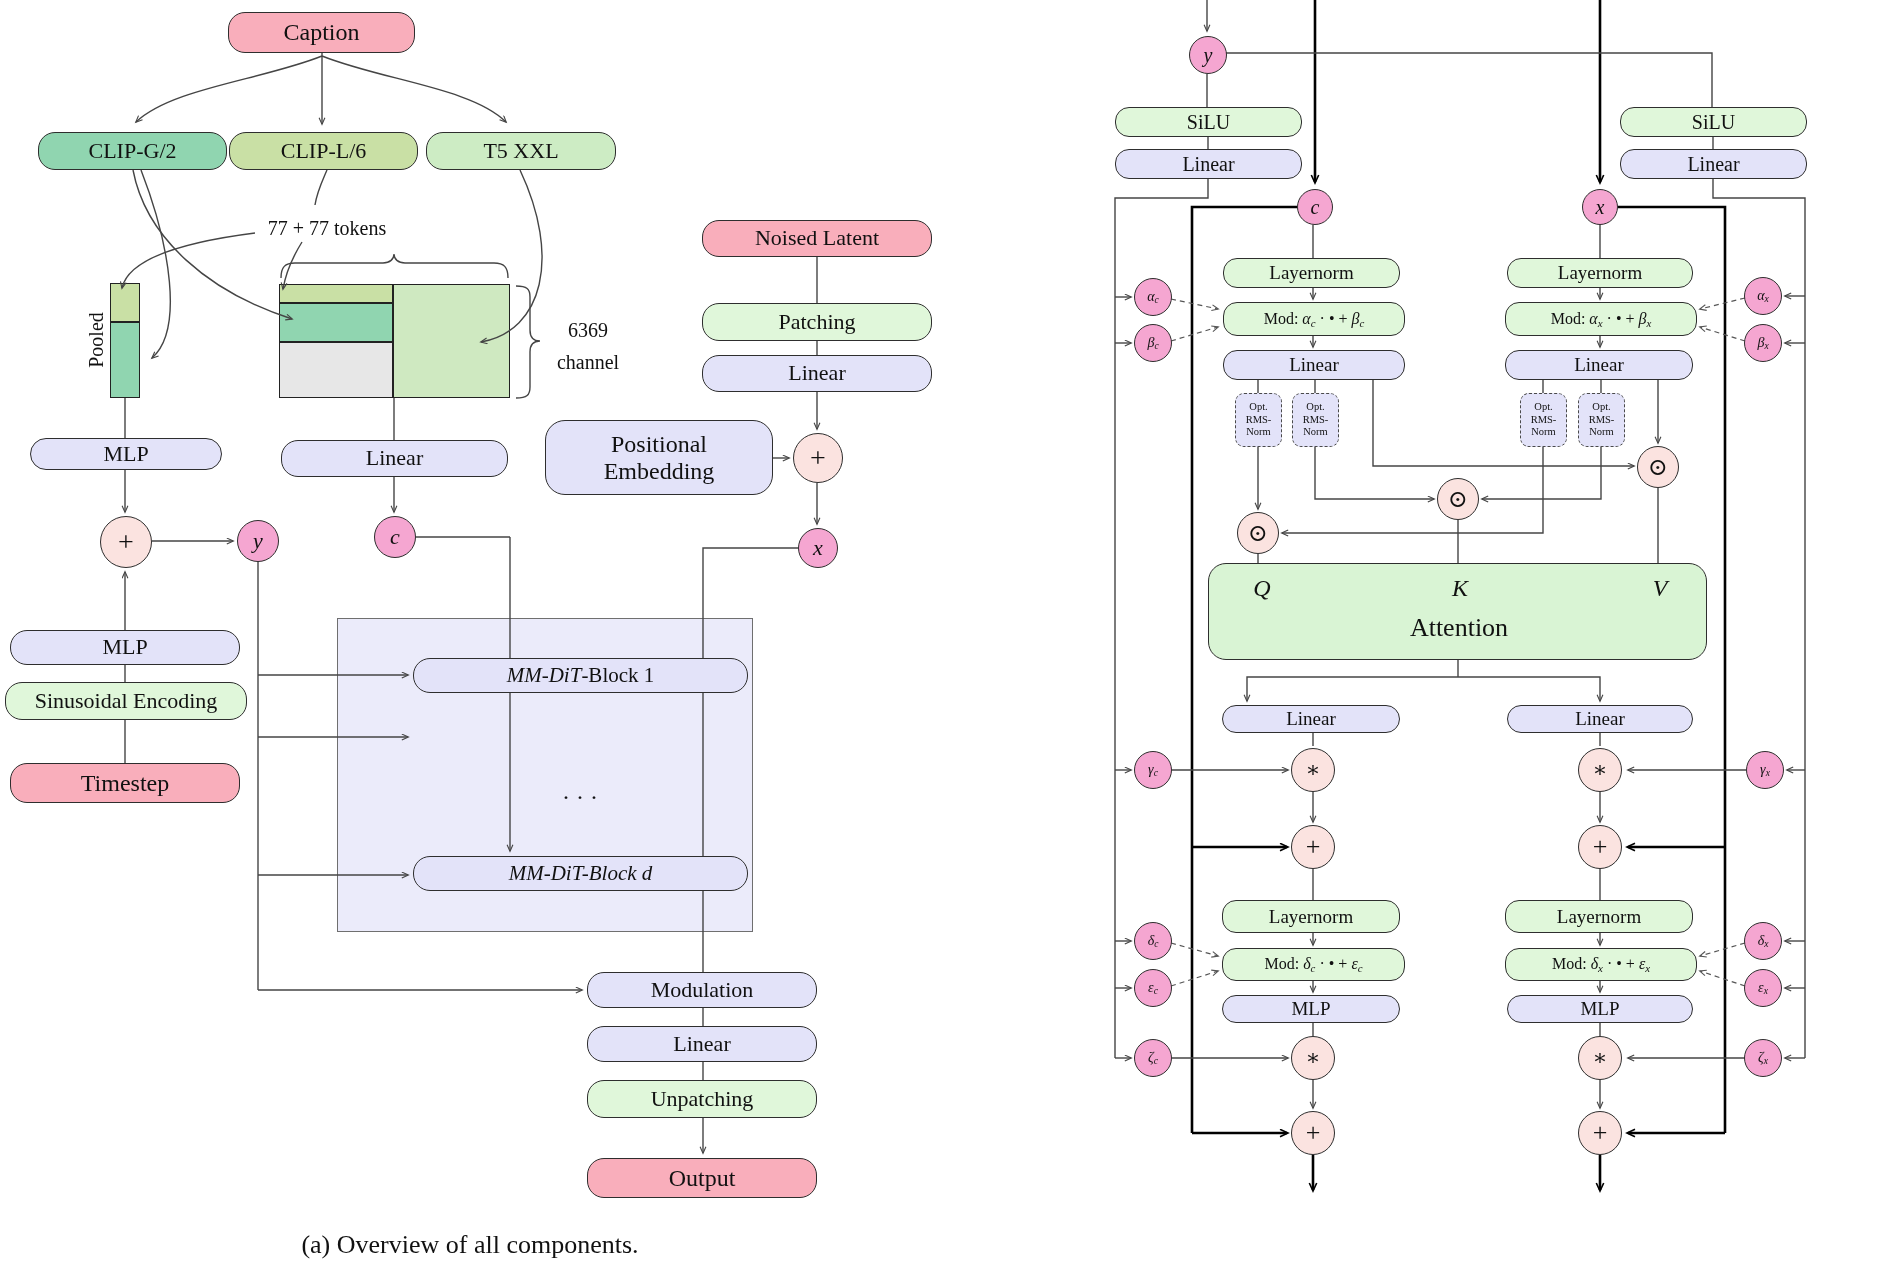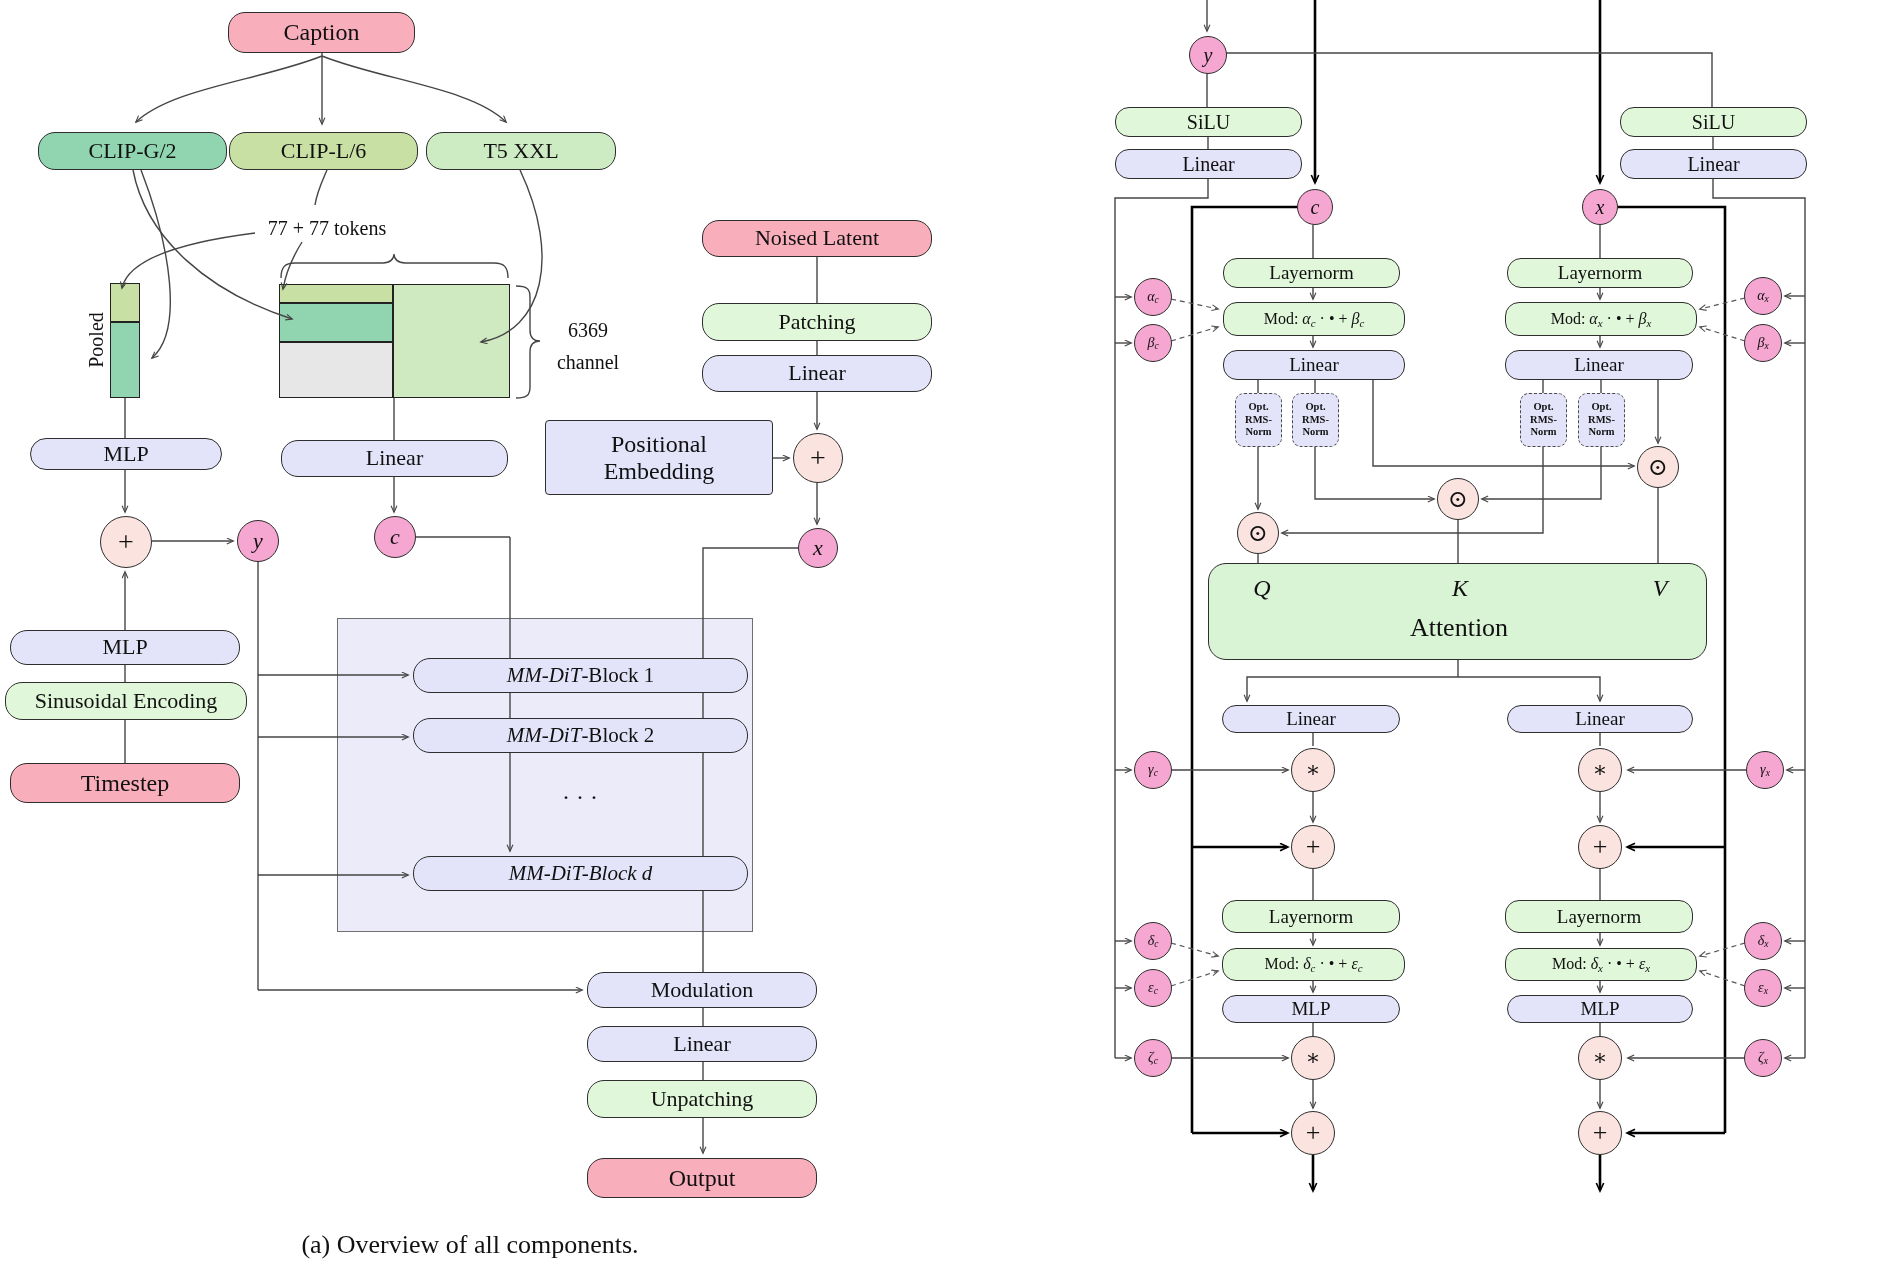--- a/index.html
+++ b/index.html
@@ -25,21 +25,21 @@
   .ygbox{background:var(--yellow_green);}
   .t5box{background:var(--t5_green);}
   .greenbox{background:var(--light_green_box);}
   .attnbox{background:var(--attention_green);}
   .lavbox{background:var(--lavender);}
   .graybox{background:var(--gray_block);}
   .contbox{background:var(--container);border:1.2px solid #6f6f6f;}
   .pinkcirc{background:var(--pink_circle);}
   .opcirc{background:var(--op_circle);}
   .rms{border:1.4px dashed #4a4a4a;border-radius:9px;background:var(--lavender);
-       font-weight:bold;font-size:10.5px;line-height:1.18;}
+       font-weight:normal;font-size:10.5px;line-height:1.18;}
   .rot{transform:rotate(-90deg);transform-origin:center center;}
 </style>
 </head>
 <body>
 
 <div id="stage">
 
   <div class="blk contbox" style="left:337px;top:618px;width:416px;height:314px;"></div>
 
   <div class="blk ygbox" style="left:279px;top:284px;width:114px;height:19px;border:1px solid #222;"></div>
@@ -231,32 +231,29 @@
   <div class="circle pinkcirc f22 it" style="left:237px;top:520px;width:42px;height:42px;">y</div>
   <div class="circle pinkcirc f22 it" style="left:374px;top:516px;width:42px;height:42px;">c</div>
 
   <div class="box pill lavbox f22" style="left:10px;top:630px;width:230px;height:35px;">MLP</div>
   <div class="box pill greenbox f22" style="left:5px;top:682px;width:242px;height:38px;">Sinusoidal Encoding</div>
   <div class="box pill pinkbox f24" style="left:10px;top:763px;width:230px;height:40px;">Timestep</div>
 
   <div class="box pill pinkbox f22" style="left:702px;top:220px;width:230px;height:37px;">Noised Latent</div>
   <div class="box pill greenbox f22" style="left:702px;top:303px;width:230px;height:38px;">Patching</div>
   <div class="box pill lavbox f22" style="left:702px;top:355px;width:230px;height:37px;">Linear</div>
-  <div class="box lavbox f24" style="left:545px;top:420px;width:228px;height:75px;border-radius:4px;flex-direction:column;text-align:center;">
+  <div class="box lavbox f24" style="left:545px;top:420px;width:228px;height:75px;border-radius:20px;flex-direction:column;text-align:center;">
     <span>Positional</span>
     <span>Embedding</span>
   </div>
   <div class="circle opcirc f28" style="left:793px;top:433px;width:50px;height:50px;">+</div>
   <div class="circle pinkcirc f22 it" style="left:798px;top:528px;width:40px;height:40px;">x</div>
 
   <div class="box pill lavbox f21" style="left:413px;top:658px;width:335px;height:35px;">
     <span><span class="it">MM-DiT</span><span>-Block 1</span></span>
-  </div>
-  <div class="box pill lavbox f21" style="left:413px;top:718px;width:335px;height:35px;">
-    <span><span class="it">MM-DiT</span><span>-Block 2</span></span>
   </div>
   <div class="lbl f24" style="left:540px;top:785px;width:80px;height:26px;">· · ·</div>
   <div class="box pill lavbox f21" style="left:413px;top:856px;width:335px;height:35px;">
     <span><span class="it">MM-DiT</span><span class="it">-Block d</span></span>
   </div>
 
   <div class="box pill lavbox f22" style="left:587px;top:972px;width:230px;height:36px;">Modulation</div>
   <div class="box pill lavbox f22" style="left:587px;top:1026px;width:230px;height:36px;">Linear</div>
   <div class="box pill greenbox f22" style="left:587px;top:1080px;width:230px;height:38px;">Unpatching</div>
   <div class="box pill pinkbox f24" style="left:587px;top:1158px;width:230px;height:40px;">Output</div>

